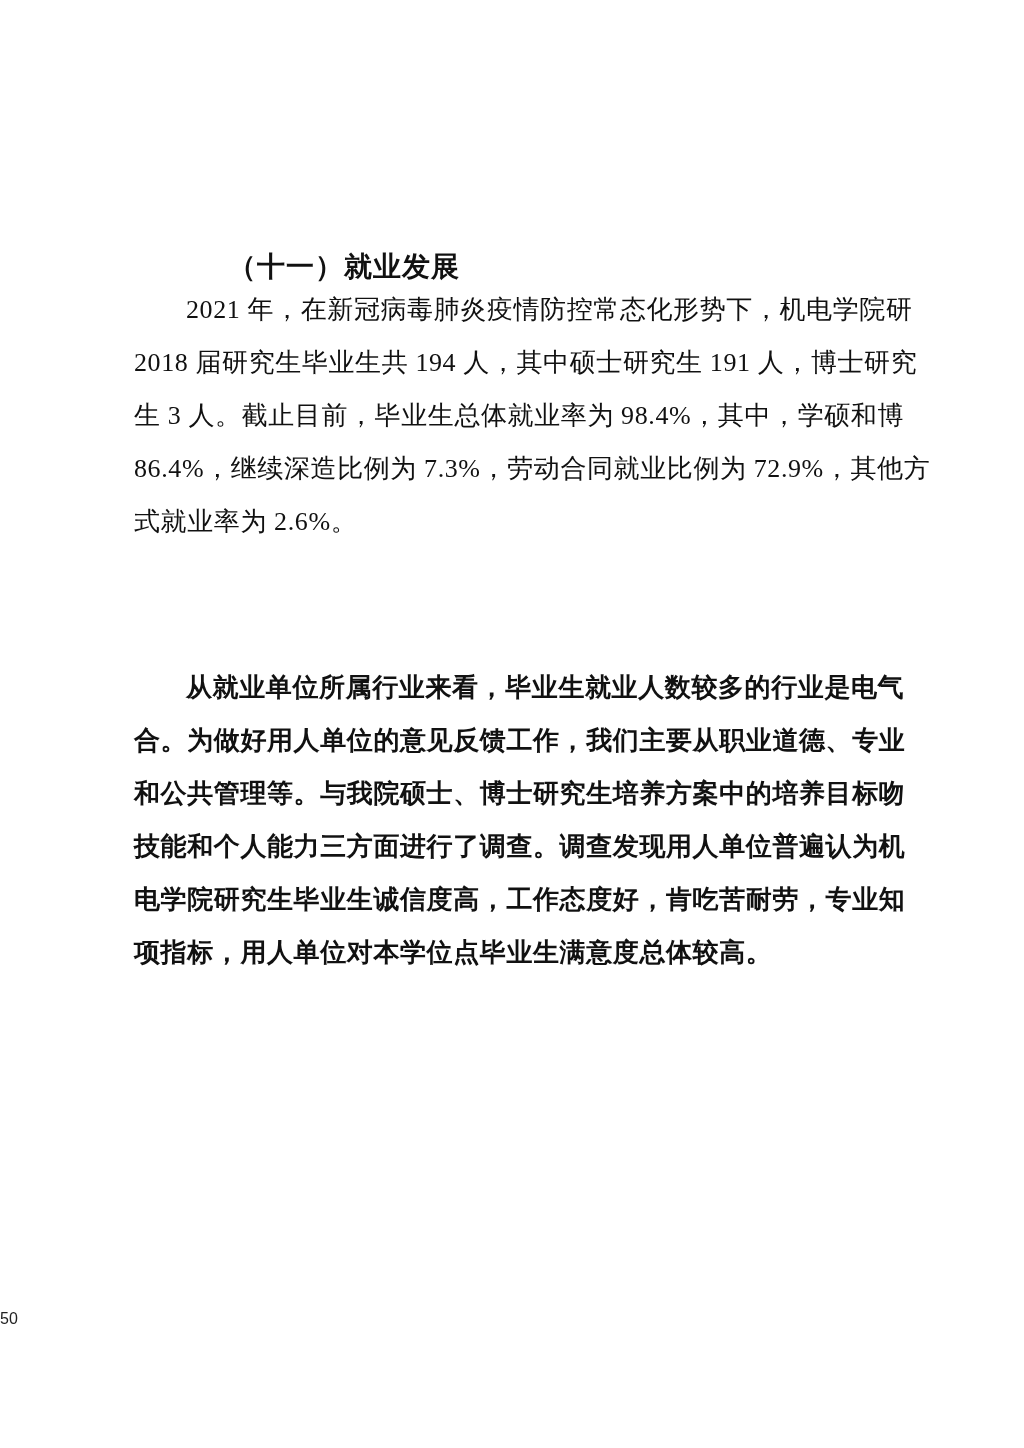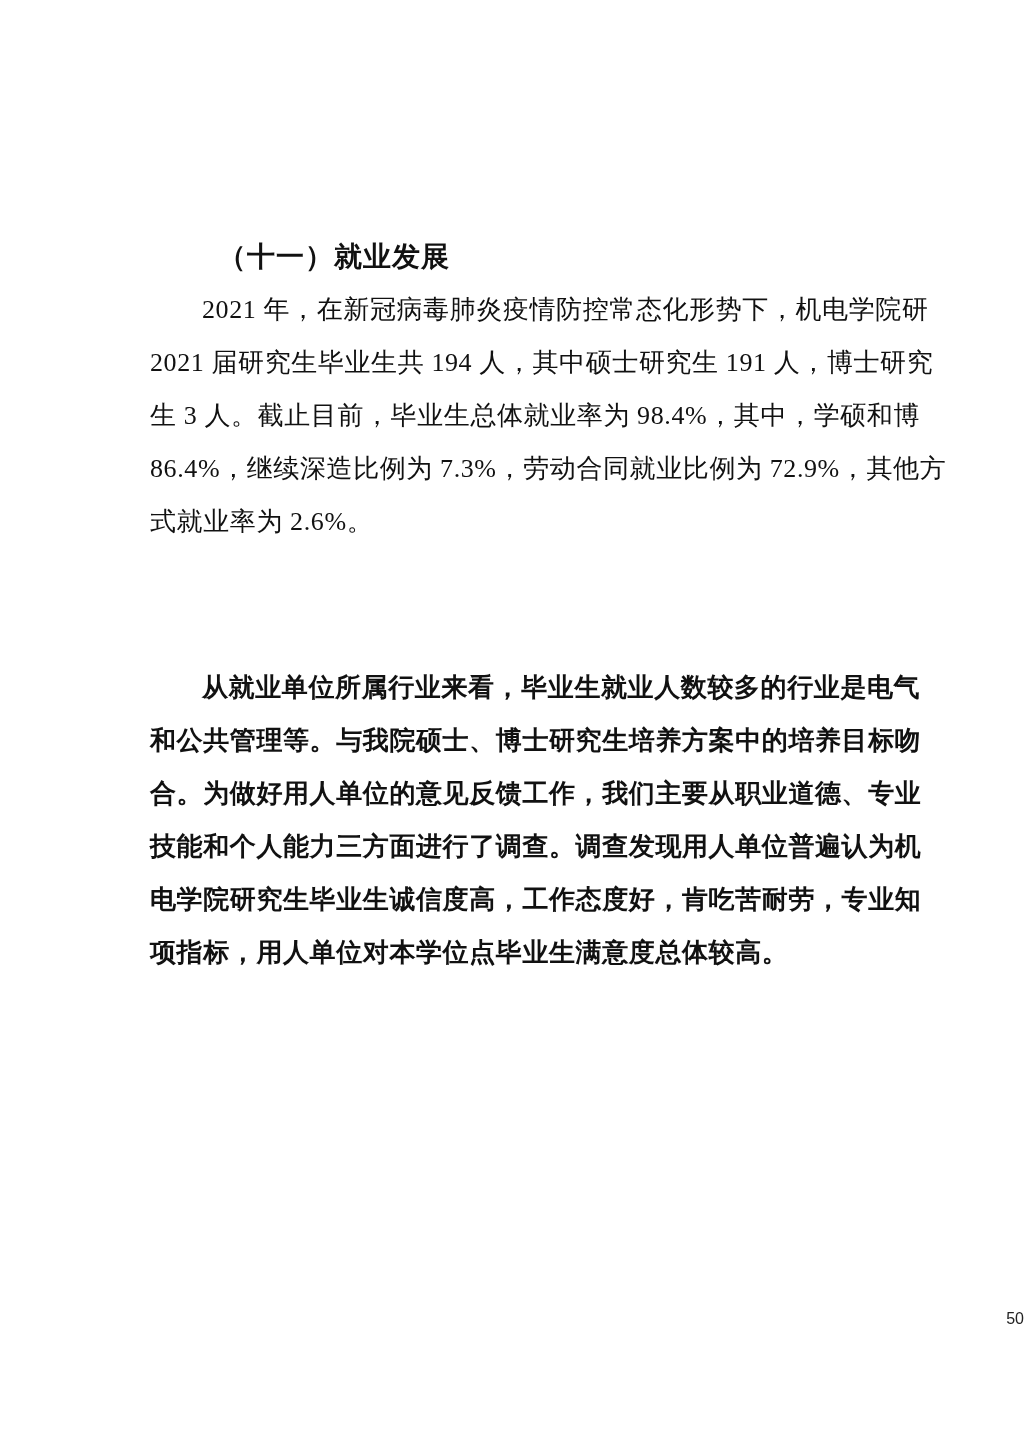--- a/index.html
+++ b/index.html
@@ -13,73 +13,73 @@
     height: 1448px;
     background: #ffffff;
     overflow: hidden;
     font-family: "Liberation Serif", "DejaVu Serif", serif;
     color: #111111;
   }
   .heading {
     position: absolute;
     left: 214px;
     top: 234px;
-    margin: 4px;
+    margin: 14px;
     font-size: 28px;
     font-weight: bold;
     letter-spacing: 1px;
     white-space: pre;
   }
   .para {
     position: absolute;
-    left: 150px;
+    left: 134px;
     width: 740px;
   }
   .para-1 { top: 283px; }
   .para-2 { top: 661px; font-weight: bold; }
   .line {
     height: 53px;
     line-height: 53px;
     font-size: 26px;
     letter-spacing: 0.6px;
     white-space: pre;
   }
   .line.indent {
     padding-left: 52px;
   }
   .page-number {
     position: absolute;
     left: 0;
     top: 1310px;
     width: 100%;
-    text-align: right;
+    text-align: left;
     font-family: "Liberation Sans", "DejaVu Sans", sans-serif;
     font-size: 16px;
     color: #222222;
   }
 </style>
 </head>
 <body>
 
 <div class="page">
 
   <h2 class="heading">（十一）就业发展</h2>
 
   <div class="para para-1">
     <div class="line indent">2021 年，在新冠病毒肺炎疫情防控常态化形势下，机电学院研</div>
-    <div class="line">2021 届研究生毕业生共 194 人，其中硕士研究生 191 人，博士研究</div>
+    <div class="line">2018 届研究生毕业生共 194 人，其中硕士研究生 191 人，博士研究</div>
     <div class="line">生 3 人。截止目前，毕业生总体就业率为 98.4%，其中，学硕和博</div>
     <div class="line">86.4%，继续深造比例为 7.3%，劳动合同就业比例为 72.9%，其他方</div>
     <div class="line">式就业率为 2.6%。</div>
   </div>
 
   <div class="para para-2">
     <div class="line indent">从就业单位所属行业来看，毕业生就业人数较多的行业是电气</div>
+    <div class="line">合。为做好用人单位的意见反馈工作，我们主要从职业道德、专业</div>
     <div class="line">和公共管理等。与我院硕士、博士研究生培养方案中的培养目标吻</div>
-    <div class="line">合。为做好用人单位的意见反馈工作，我们主要从职业道德、专业</div>
     <div class="line">技能和个人能力三方面进行了调查。调查发现用人单位普遍认为机</div>
     <div class="line">电学院研究生毕业生诚信度高，工作态度好，肯吃苦耐劳，专业知</div>
     <div class="line">项指标，用人单位对本学位点毕业生满意度总体较高。</div>
   </div>
 
   <div class="page-number">50</div>
 
 </div>
 
 </body></html>

